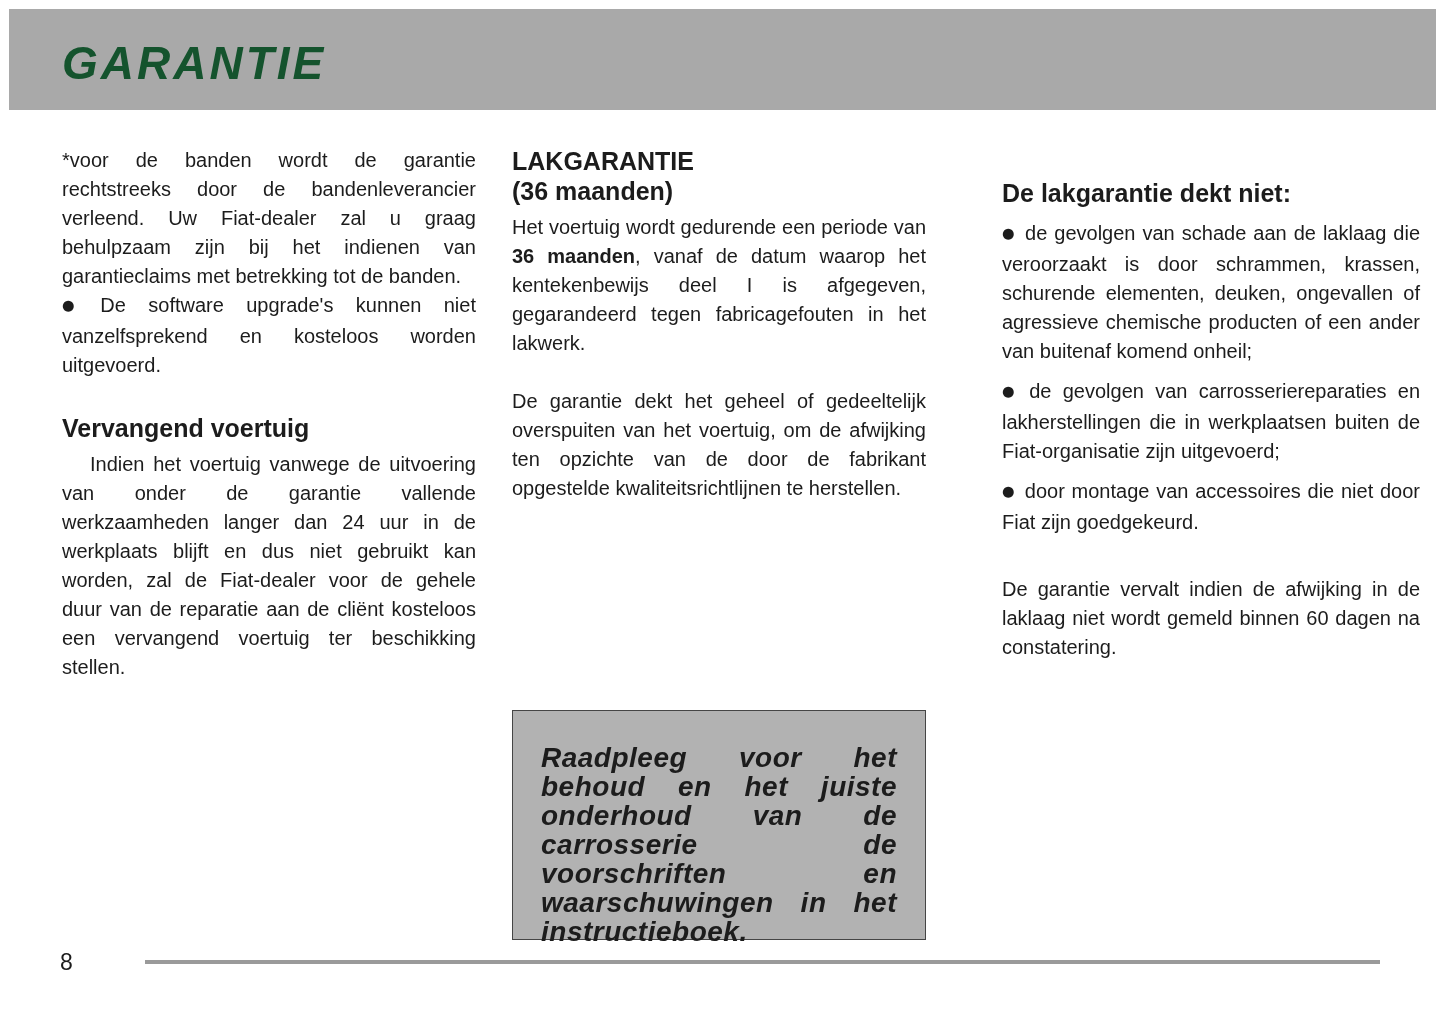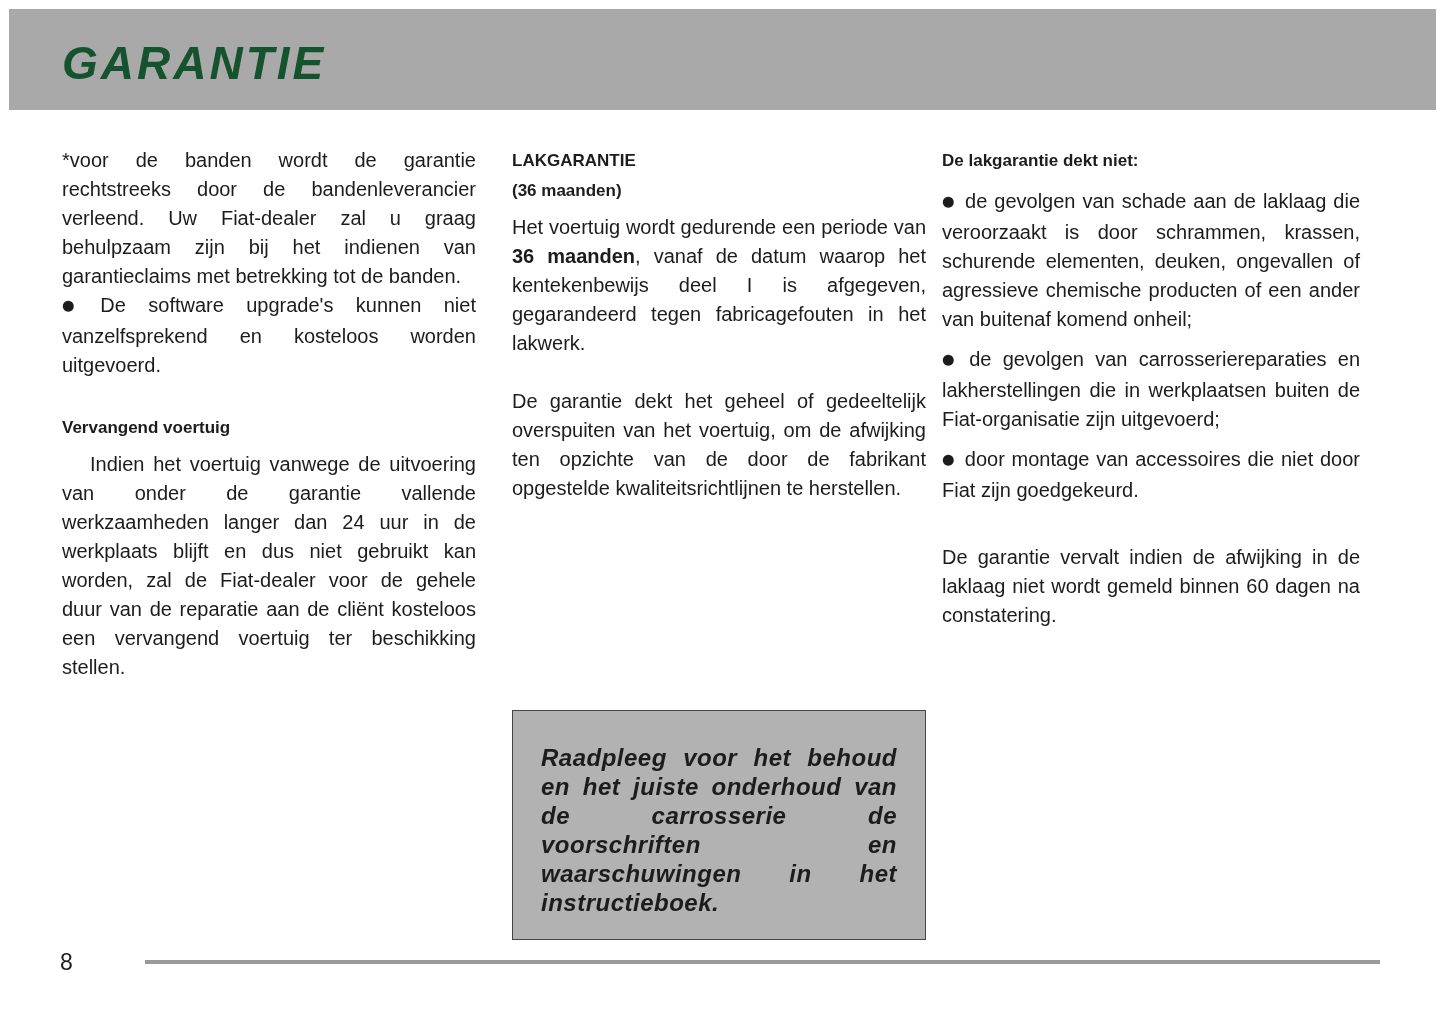--- a/index.html
+++ b/index.html
@@ -41,28 +41,28 @@
   .col {
     position: absolute;
     top: 146px;
     width: 414px;
     font-size: 20px;
     line-height: 29px;
     text-align: justify;
   }
   .col1 { left: 62px; }
   .col2 { left: 512px; }
-  .col3 { left: 942px; width: 418px; }
+  .col3 { left: 1002px; width: 418px; margin-top: 32px; }
 
   .para { margin: 0; }
   .indent { text-indent: 28px; }
   .spaced { margin-top: 29px; }
 
   .subheading {
-    font-size: 17px;
+    font-size: 25px;
     font-weight: 700;
     margin: 0;
     line-height: 30px;
     text-align: left;
   }
   .heading-gap {
     margin-top: 33px;
     margin-bottom: 7px;
   }
   .col2 .subheading { margin-bottom: 7px; }
@@ -87,21 +87,21 @@
     top: 710px;
     width: 414px;
     height: 230px;
     box-sizing: border-box;
     background: #b2b2b2;
     border: 1px solid #454545;
     padding: 32px 28px 0 28px;
   }
   .notice-text {
     margin: 0;
-    font-size: 24px;
+    font-size: 28px;
     line-height: 29px;
     font-weight: 700;
     font-style: italic;
     text-align: justify;
     letter-spacing: 0.5px;
   }
 
   
   .page-number {
     position: absolute;

